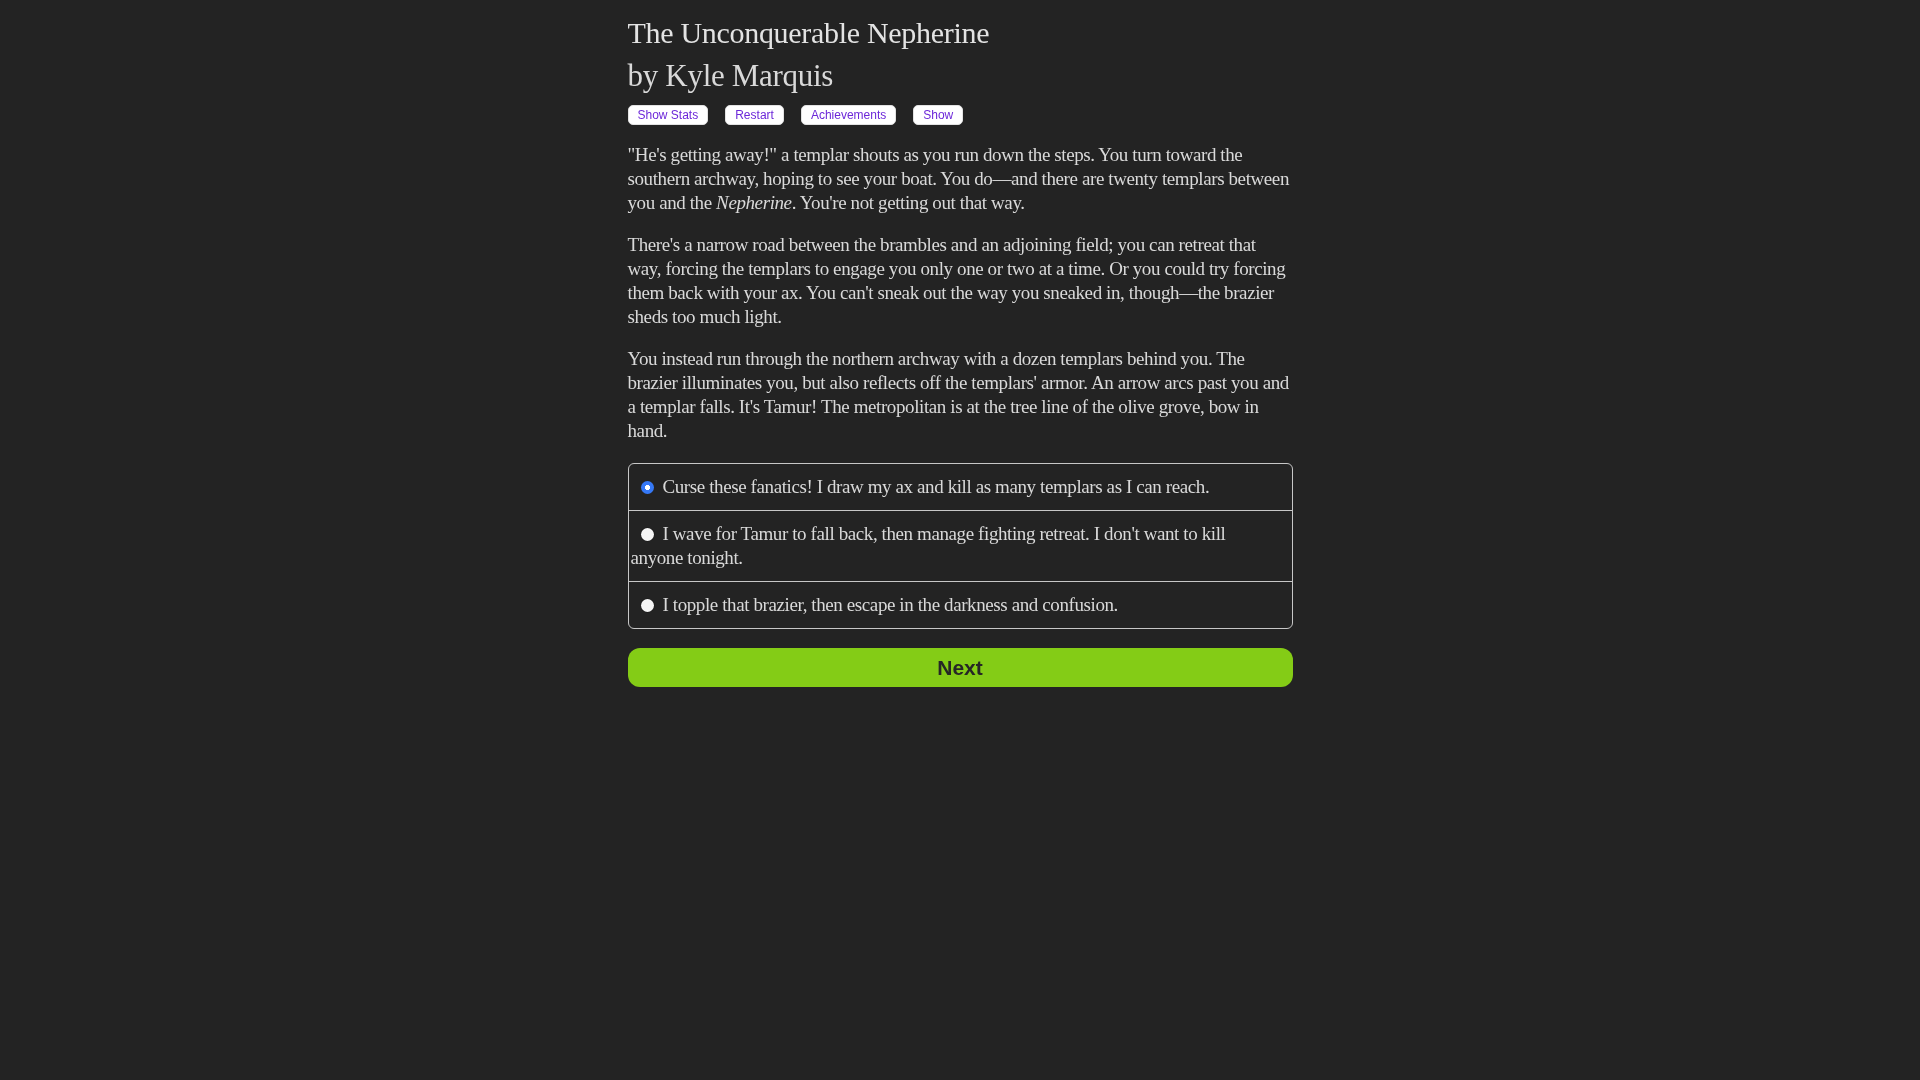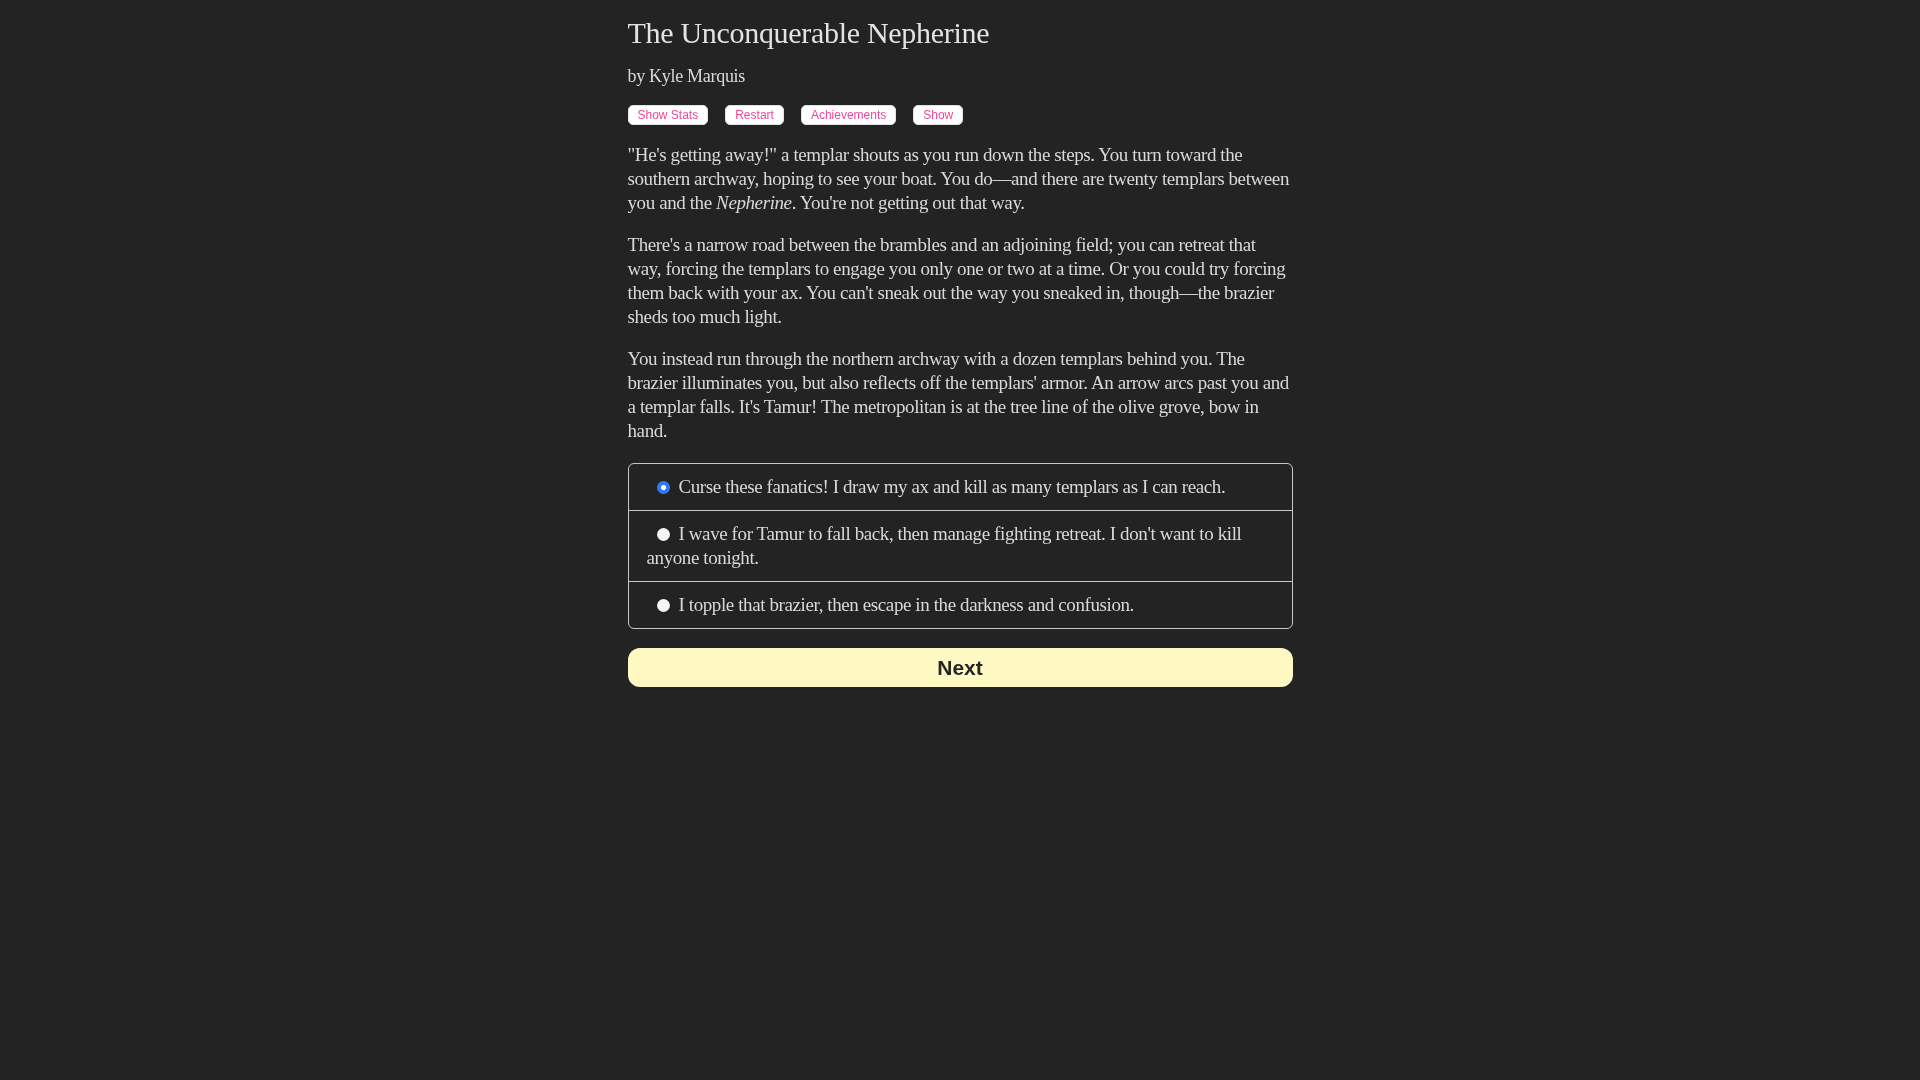--- a/index.html
+++ b/index.html
@@ -21,34 +21,34 @@
   h1.title {
     margin: 0;
     font-size: 30px;
     font-weight: 400;
     line-height: 34px;
     color: #e3e3e3;
     letter-spacing: -0.3px;
   }
   .author {
     margin-top: 12px;
-    font-size: 18px;
+    font-size: 31px;
     line-height: 28px;
     letter-spacing: -0.3px;
   }
   .toolbar {
     margin-top: 15px;
     display: flex;
     gap: 17px;
   }
   .toolbar button {
     font-family: "Liberation Sans", sans-serif;
     font-size: 12px;
     line-height: 14px;
-    color: #ec4899;
+    color: #6d28d9;
     background: #ffffff;
     border: 1px solid #e2e2e2;
     border-radius: 5px;
     padding: 2px 9px;
     height: 20px;
     cursor: pointer;
   }
   .story p {
     font-size: 19px;
     line-height: 24px;
@@ -57,21 +57,21 @@
   }
   .story .italic { font-style: italic; }
   .choices {
     margin-top: 20px;
     border: 1px solid #c7c7c7;
     border-radius: 6px;
     overflow: hidden;
   }
   .choice-row {
     display: block;
-    padding: 11px 14px 11px 18px;
+    padding: 11px 14px 11px 2px;
     border-top: 1px solid #c7c7c7;
     font-size: 19px;
     line-height: 24px;
     letter-spacing: -0.4px;
     cursor: pointer;
   }
   .choice-row:first-child { border-top: none; }
   .radio {
     display: inline-block;
     width: 13px; height: 13px;
@@ -83,21 +83,21 @@
   }
   .radio.selected {
     background: radial-gradient(circle at 50% 50%, #ffffff 0 2.6px, #3578f6 2.7px);
     box-shadow: none;
   }
   .next-button {
     display: block;
     width: 100%;
     margin-top: 19px;
     height: 39px;
-    background: #fef9c3;
+    background: #84cc16;
     color: #262626;
     font-family: "Liberation Sans", sans-serif;
     font-weight: 700;
     font-size: 21px;
     border: none;
     border-radius: 12px;
     cursor: pointer;
   }
 </style>
 </head>

